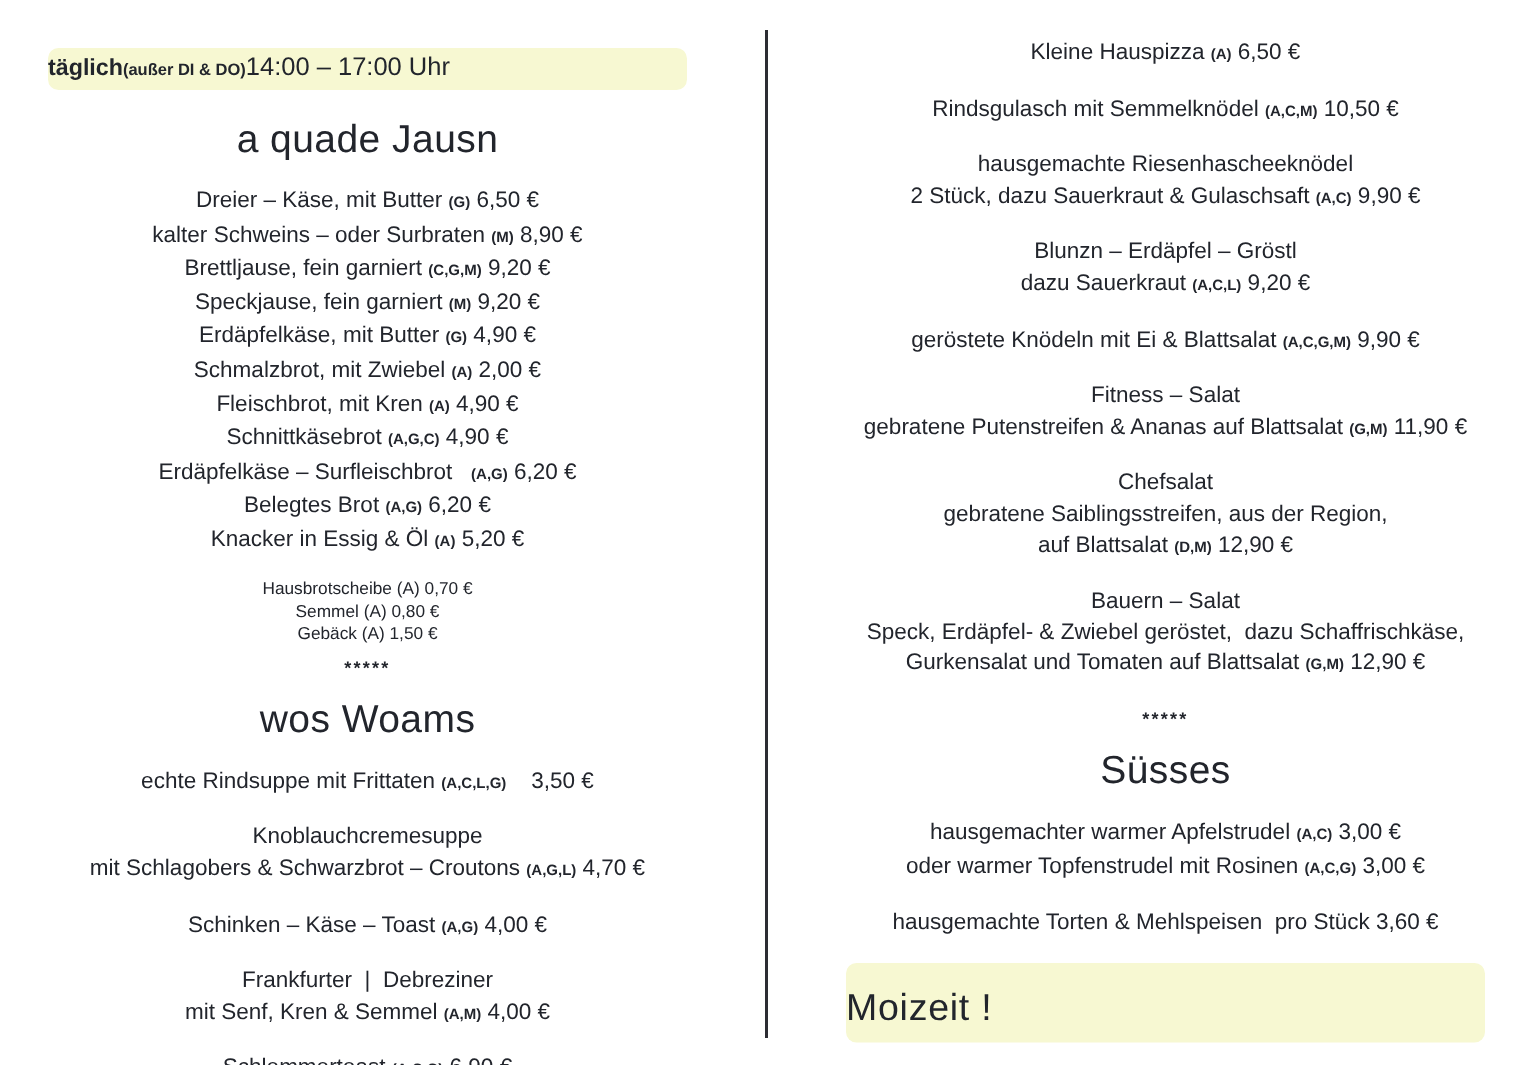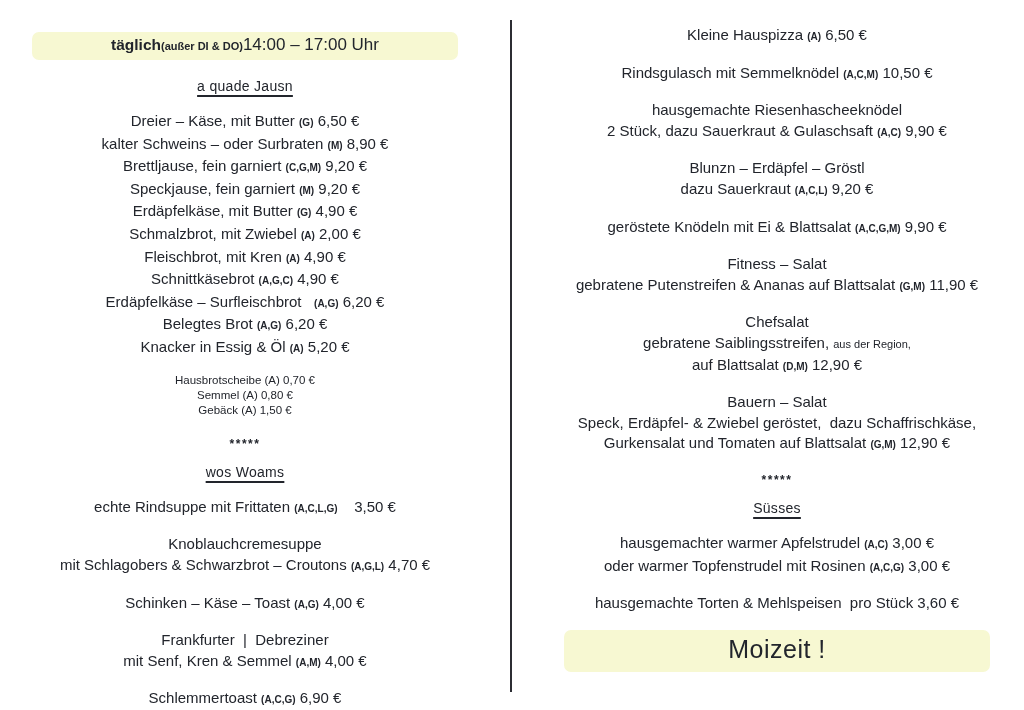--- a/index.html
+++ b/index.html
@@ -7,39 +7,39 @@
     position:relative;width:1024px;height:710px;background:#ffffff;overflow:hidden;
     font-family:"Liberation Sans","DejaVu Sans",sans-serif;
     color:var(--text,#22252c);
   }
   .divider{position:absolute;left:510px;top:20px;width:2px;height:672px;background:var(--divider,#2c2d33);}
   .col{position:absolute;top:0;display:flex;flex-direction:column;align-items:center;text-align:center;}
   .col-left{left:15px;width:460px;padding-top:32px;}
   .col-right{left:546px;width:462px;padding-top:25px;}
   .banner{
     background:var(--banner-bg,#f7f8d2);border-radius:7px;width:426px;
-    display:flex;align-items:baseline;justify-content:center;
+    display:flex;align-items:baseline;
   }
   .banner.hours{padding:3px 0 5px;margin-bottom:17px;}
-  .banner.big{padding:5px 0 8px;margin-top:1px;}
+  .banner.big{padding:16px 0 8px;margin-top:1px;}
   .heading{margin:0 0 16px;}
   .heading-text{
-    font-size:14px;letter-spacing:.3px;
-    text-decoration:underline;text-underline-offset:4px;text-decoration-thickness:1.5px;
+    font-size:26px;letter-spacing:.3px;
+    text-underline-offset:4px;text-decoration-thickness:1.5px;
   }
   .item{margin-bottom:15px;}
   .item.tight{margin-bottom:13px;}
-  .item.small{margin-bottom:16px;}
+  .item.small{margin-bottom:4px;}
   .line{font-size:15px;line-height:20.6px;white-space:pre;}
   .item.small .line{font-size:11.5px;line-height:15.4px;}
   .stars{font-size:12px;font-weight:700;letter-spacing:1.5px;line-height:14px;margin:2px 0 12px;}
   .seg-b{font-weight:400;}
   .seg-r{font-weight:400;}
   .seg-a{font-size:10px;font-weight:700;}
-  .seg-sm{font-size:11px;font-weight:400;}
+  .seg-sm{font-size:15px;font-weight:400;}
   .seg-bold{font-weight:700;font-size:15.5px;}
   .seg-small-bold{font-weight:700;font-size:11px;}
   .seg-time{font-weight:400;font-size:17px;}
   .seg-big{font-weight:400;font-size:25px;letter-spacing:.5px;}
 </style>
 </head>
 <body>
 
 <div class="page">
   <div class="col col-left">

